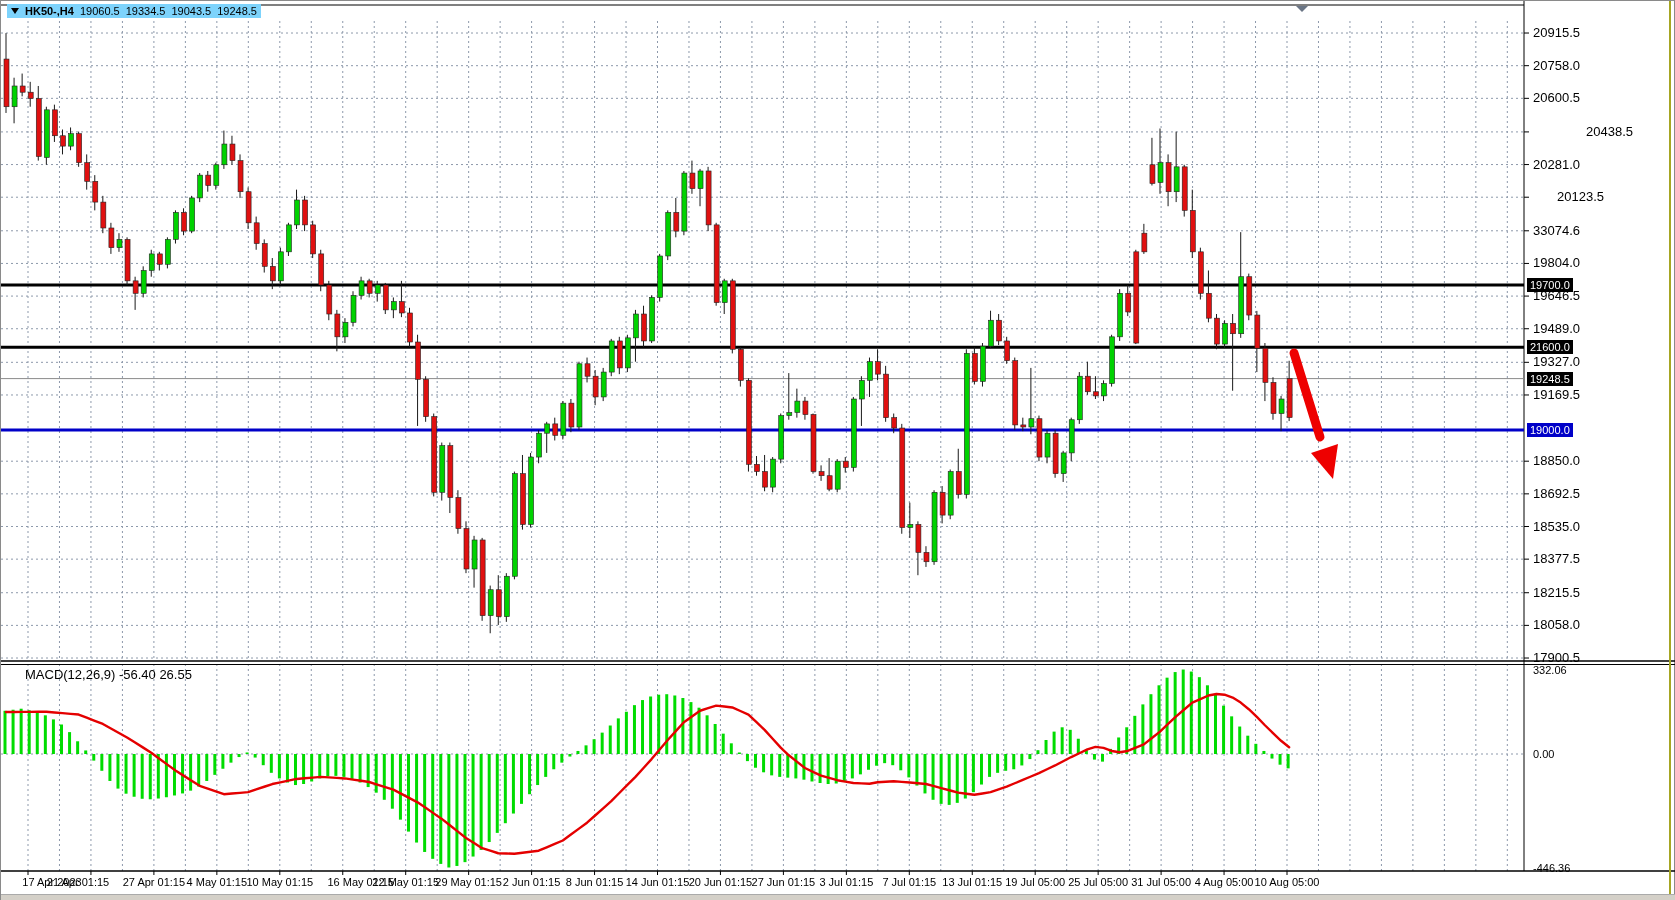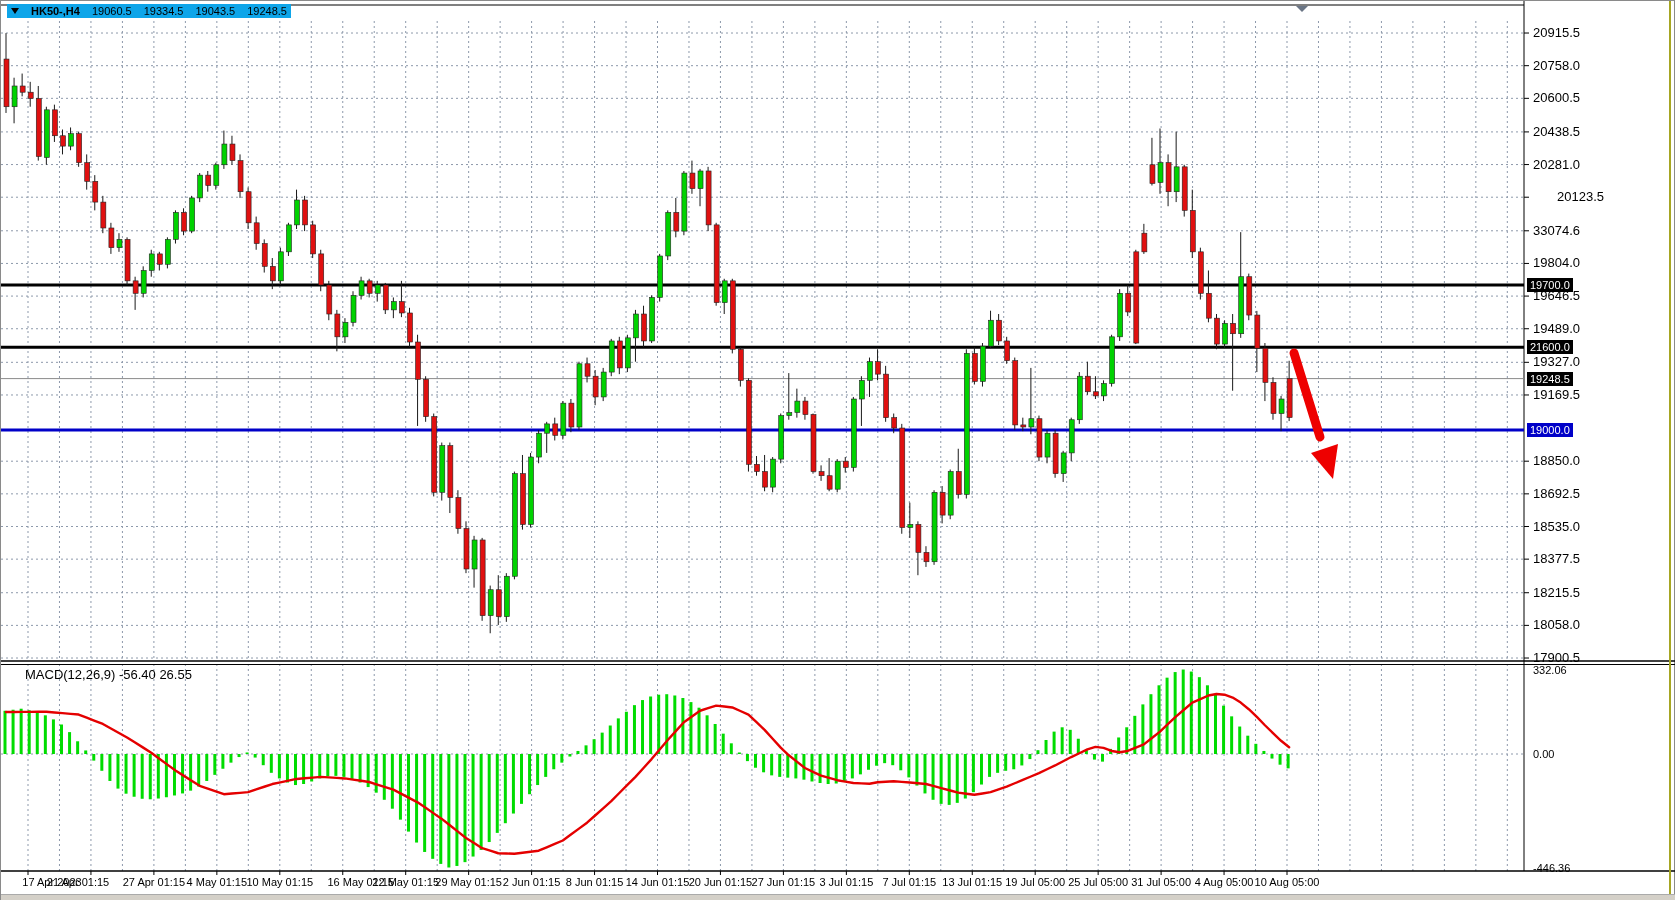--- a/index.html
+++ b/index.html
@@ -1,21 +1,21 @@
 <!DOCTYPE html>
 <html><head>
 <meta charset="utf-8">
 <style>
   html,body{margin:0;padding:0;background:#fff;}
   body{width:1675px;height:900px;position:relative;overflow:hidden;
        font-family:"Liberation Sans",sans-serif;-webkit-font-smoothing:none;}
   #win{position:absolute;left:0;top:0;width:1675px;height:900px;background:#fff;
        border:1px solid #8a8a8a;box-sizing:border-box;}
   #titlebar{position:absolute;left:6px;top:3px;height:14px;font-size:11px;color:#000;
-       display:flex;align-items:center;gap:12px;z-index:30;background:#0ea5e9;padding:0 4px;}
+       display:flex;align-items:center;gap:6px;z-index:30;background:#7dd3fc;padding:0 4px;}
   #titlebar .tri{width:0;height:0;border-left:4px solid transparent;border-right:4px solid transparent;
        border-top:6px solid #000;display:inline-block;}
   #titlebar b{font-weight:bold;}
   svg{position:absolute;left:0;top:0;}
   .pricelabel{position:absolute;font-size:13px;color:#000;line-height:12px;white-space:nowrap;}
   .badge{position:absolute;font-size:11px;line-height:14px;color:#fff;padding:0 3px;white-space:nowrap;z-index:25;}
   .datelabel{position:absolute;font-size:11px;color:#000;top:875px;white-space:nowrap;transform:translateX(-50%);}
   #macdlabel{position:absolute;left:24px;top:666px;font-size:13px;color:#000;z-index:20;}
   .macdscale{position:absolute;font-size:11px;color:#000;white-space:nowrap;}
   #bottomstrip{position:absolute;left:0;top:893px;width:1675px;height:7px;background:#d4d0c8;border-top:1px solid #aaa;}
@@ -686,21 +686,21 @@
       <line x1="1223.05" y1="870" x2="1223.05" y2="874" stroke="#000" stroke-width="1"></line>
       <line x1="1286" y1="870" x2="1286" y2="874" stroke="#000" stroke-width="1"></line>
     </svg>
 
   <div id="macdlabel">MACD(12,26,9) -56.40 26.55</div>
 
   <div id="labels-root">
       <div class="pricelabel" style="left: 1532px; top: 26.0307px;">20915.5</div>
       <div class="pricelabel" style="left: 1532px; top: 58.6799px;">20758.0</div>
       <div class="pricelabel" style="left: 1532px; top: 91.3292px;">20600.5</div>
-      <div class="pricelabel" style="left: 1532px; top: 124.911px;">20438.5</div>
+      <div class="pricelabel" style="left: 1585px; top: 124.911px;">20438.5</div>
       <div class="pricelabel" style="left: 1532px; top: 157.561px;">20281.0</div>
       <div class="pricelabel" style="left: 1532px; top: 190.21px; margin-left: 24px;">20123.5</div>
       <div class="pricelabel" style="left: 1532px; top: 223.792px;">33074.6</div>
       <div class="pricelabel" style="left: 1532px; top: 256.441px;">19804.0</div>
       <div class="pricelabel" style="left: 1532px; top: 289.09px;">19646.5</div>
       <div class="pricelabel" style="left: 1532px; top: 321.74px;">19489.0</div>
       <div class="pricelabel" style="left: 1532px; top: 355.322px;">19327.0</div>
       <div class="pricelabel" style="left: 1532px; top: 387.971px;">19169.5</div>
       <div class="pricelabel" style="left: 1532px; top: 454.202px;">18850.0</div>
       <div class="pricelabel" style="left: 1532px; top: 486.852px;">18692.5</div>

